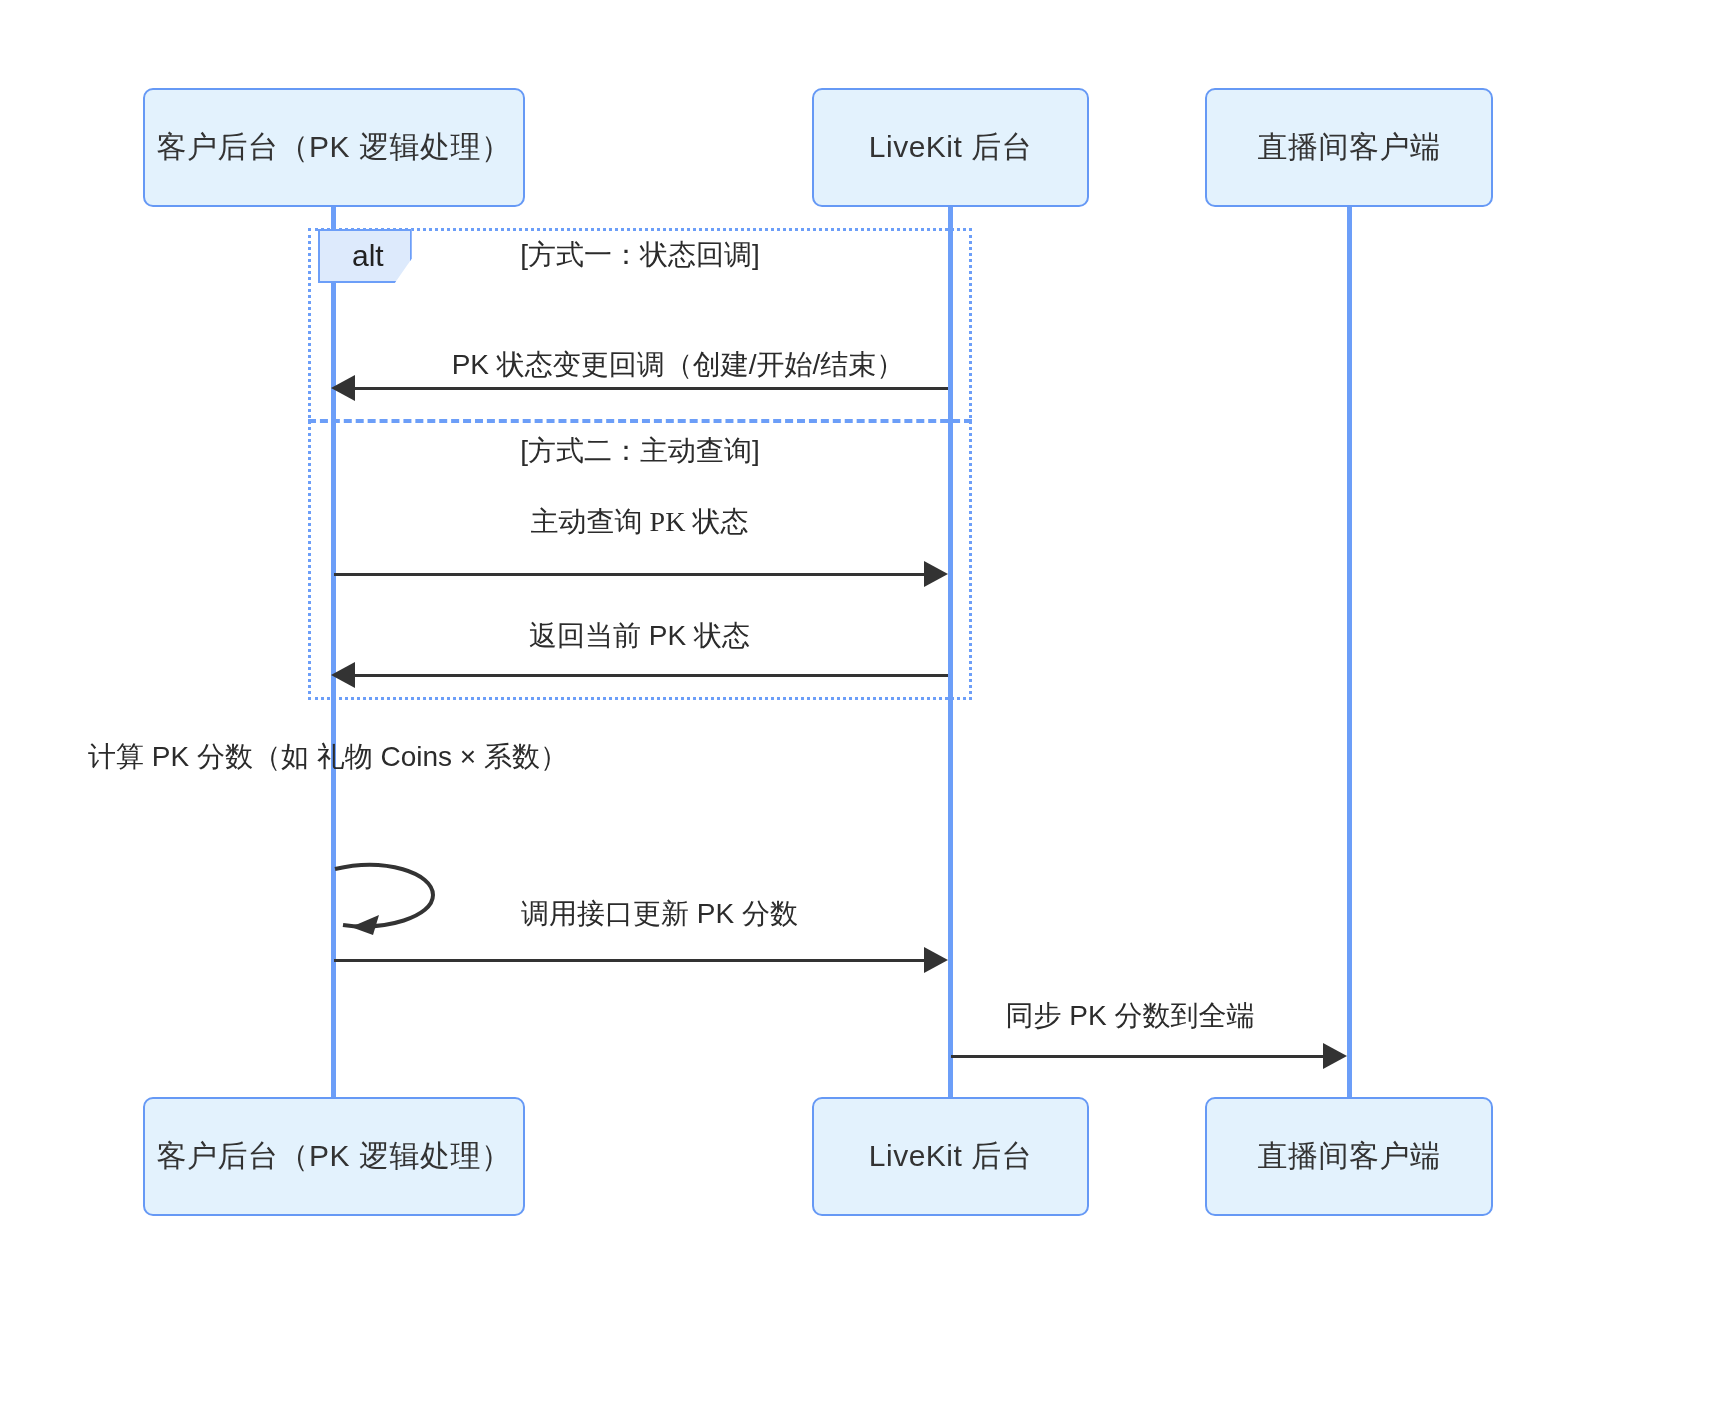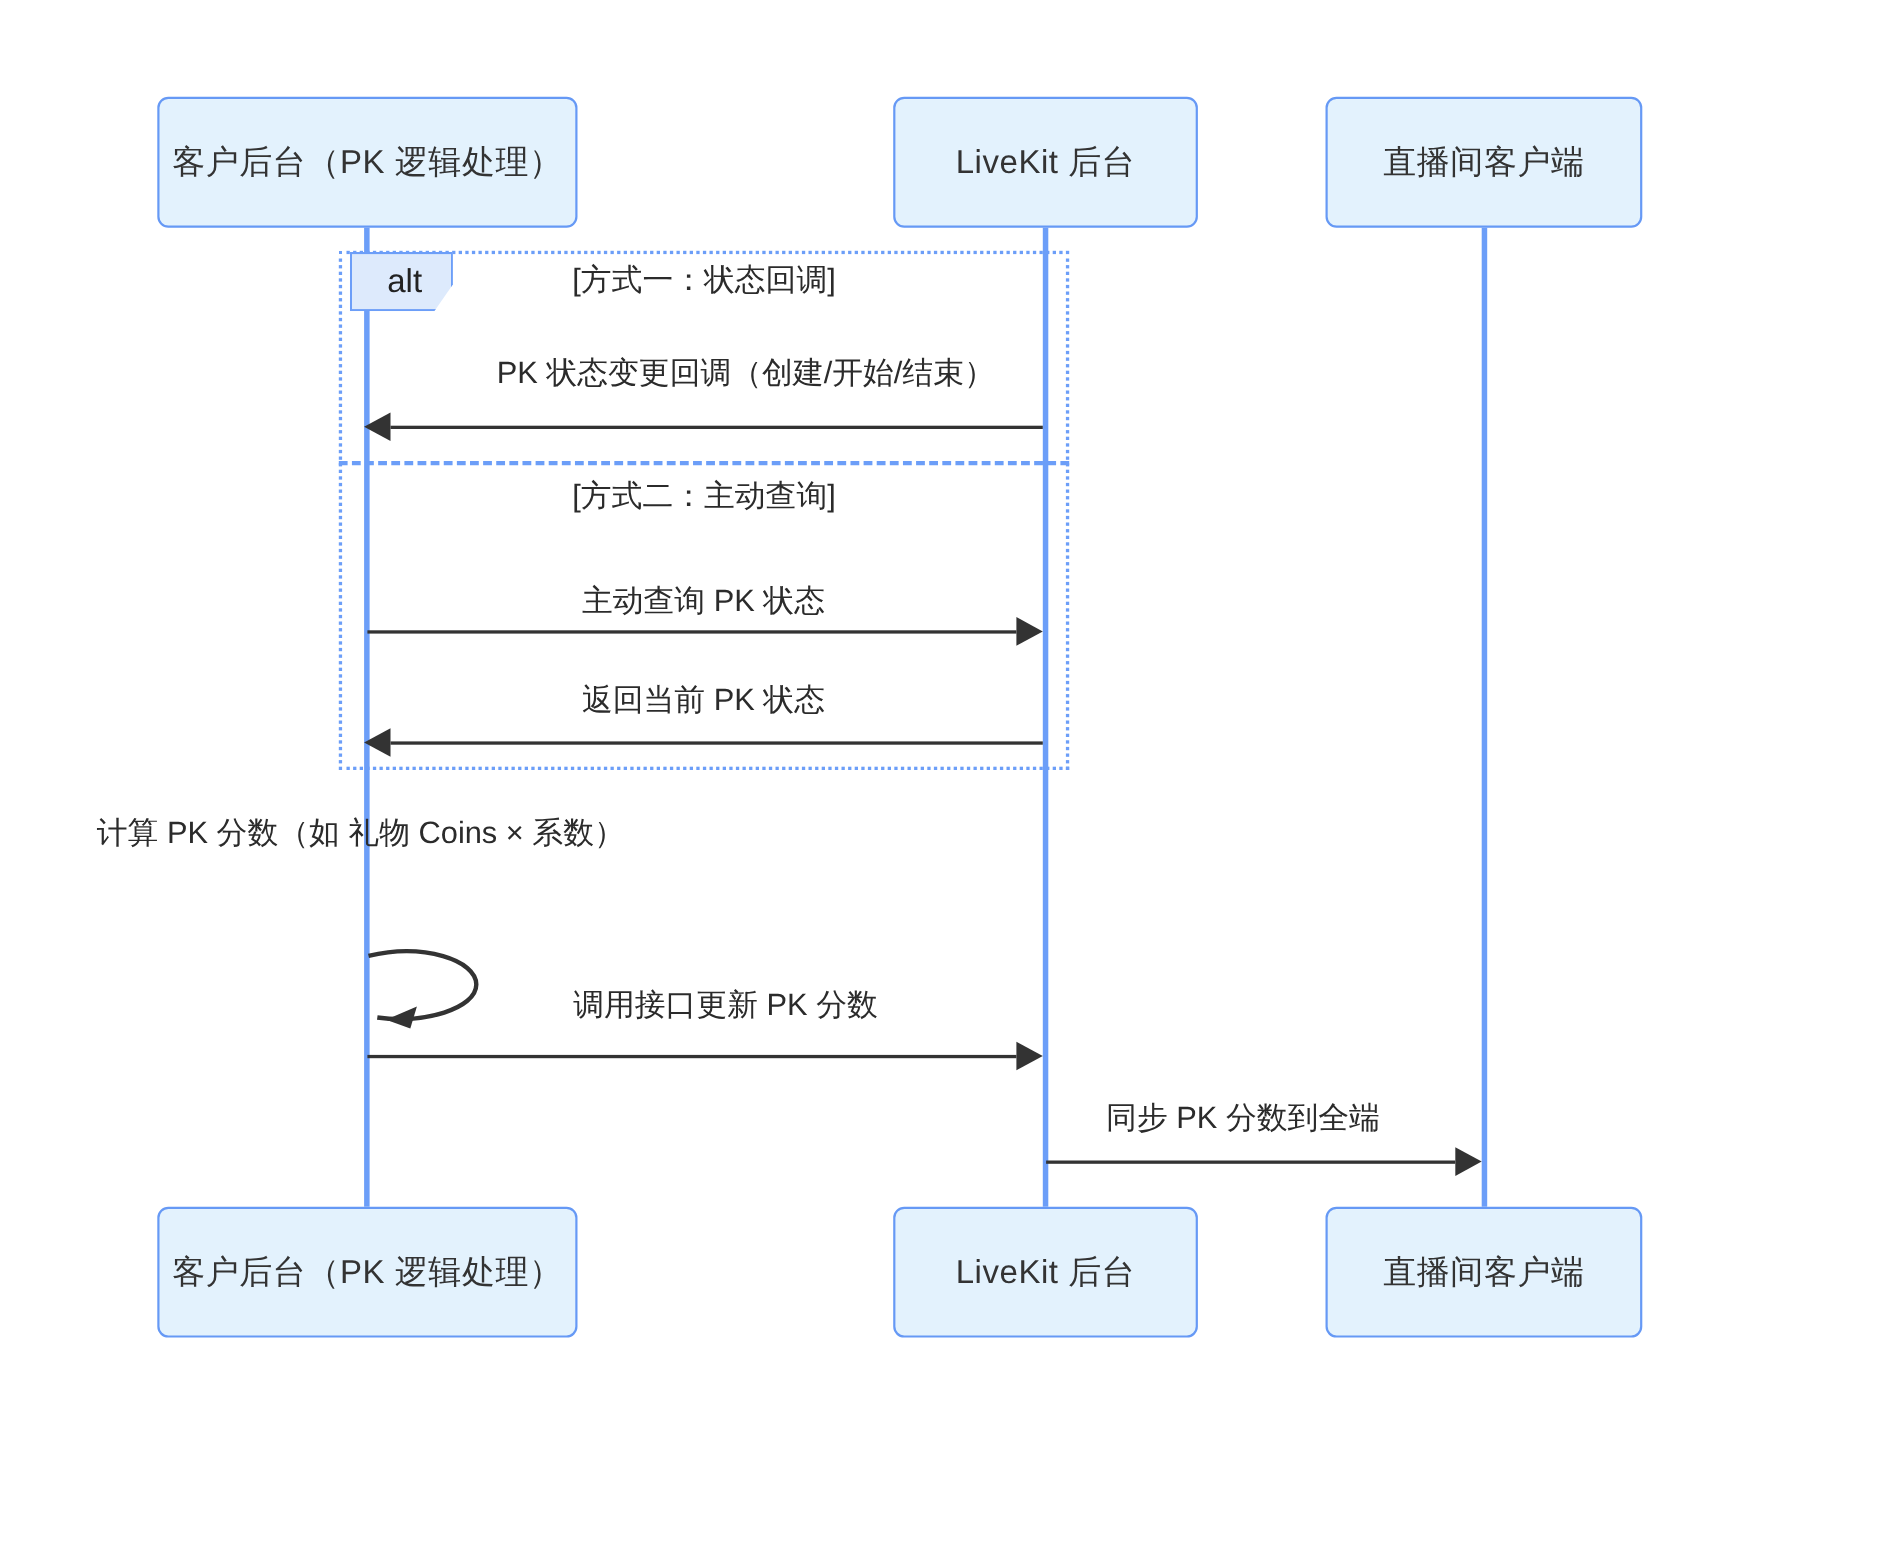--- a/index.html
+++ b/index.html
@@ -124,27 +124,27 @@
   <div class="msg-label" style="left:308px; top:236px; width:664px;">
     <span>[方式一：状态回调]</span>
   </div>
 
   <div class="alt-divider" style="left:308px; top:419px; width:664px;"></div>
 
   <div class="msg-label" style="left:308px; top:432px; width:664px;">
     <span>[方式二：主动查询]</span>
   </div>
 
-  <div class="msg-label" style="left:331px; top:320px; width:694px;">
+  <div class="msg-label" style="left:331px; top:346px; width:694px;">
     <span>PK 状态变更回调（创建/开始/结束）</span>
   </div>
   <div class="msg-line" style="left:355px; top:387px; width:593px;"></div>
   <div class="arrow-head arrow-left" style="left:331px; top:375px;"></div>
 
-  <div class="msg-label" style="left:331px; top:527px; width:617px;">
+  <div class="msg-label" style="left:331px; top:503px; width:617px;font-family:Liberation Serif, serif;">
     <span>主动查询 PK 状态</span>
   </div>
   <div class="msg-line" style="left:334px; top:573px; width:590px;"></div>
   <div class="arrow-head arrow-right" style="left:924px; top:561px;"></div>
 
   <div class="msg-label" style="left:331px; top:617px; width:617px;">
     <span>返回当前 PK 状态</span>
   </div>
   <div class="msg-line" style="left:355px; top:674px; width:593px;"></div>
   <div class="arrow-head arrow-left" style="left:331px; top:662px;"></div>

